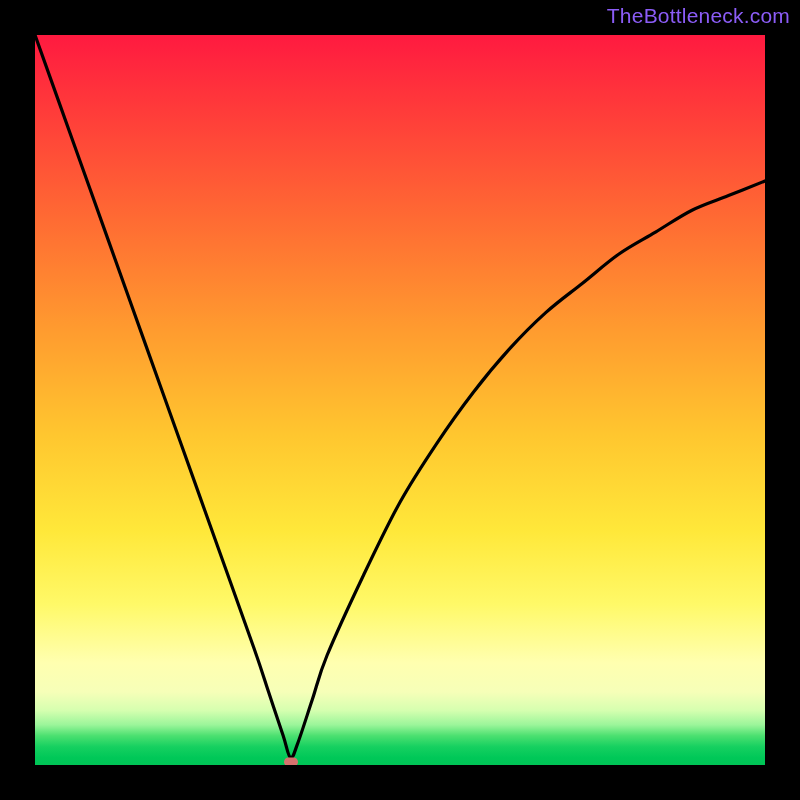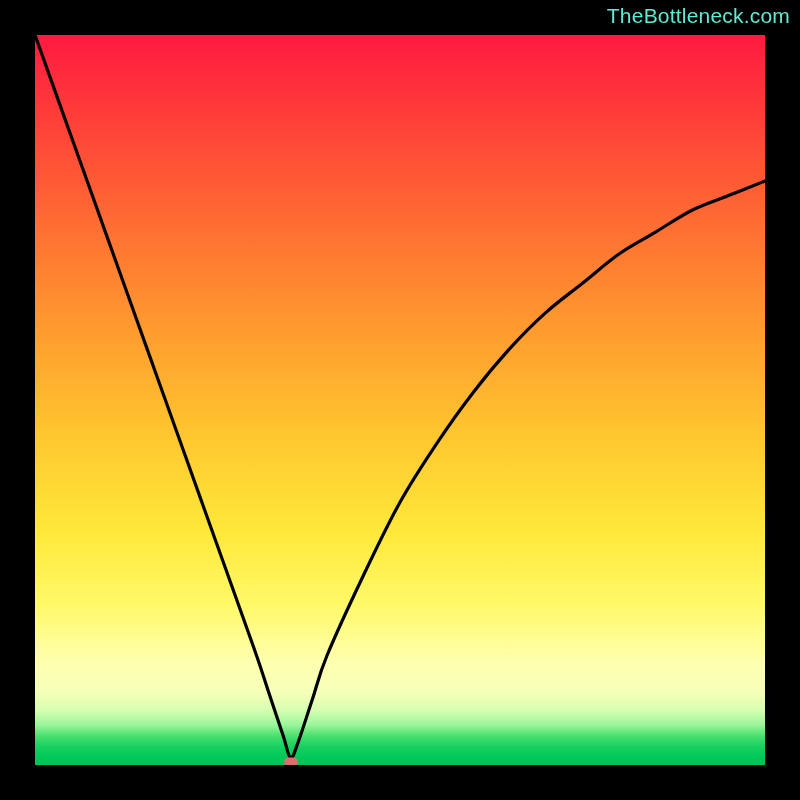--- a/index.html
+++ b/index.html
@@ -14,21 +14,21 @@
   .frame {
     position: relative;
     width: 800px;
     height: 800px;
     background: #000;
   }
   .watermark {
     position: absolute;
     top: 4px;
     right: 10px;
-    color: #5eead4;
+    color: #8b5cf6;
     font-size: 21px;
     font-weight: 500;
     letter-spacing: 0.2px;
     z-index: 10;
   }
   .plot-area {
     position: absolute;
     left: 35px;
     top: 35px;
     width: 730px;

